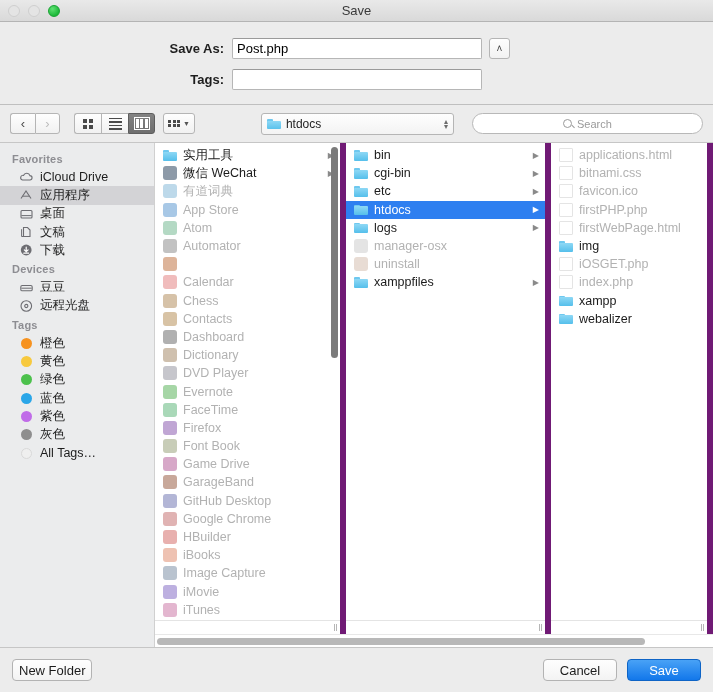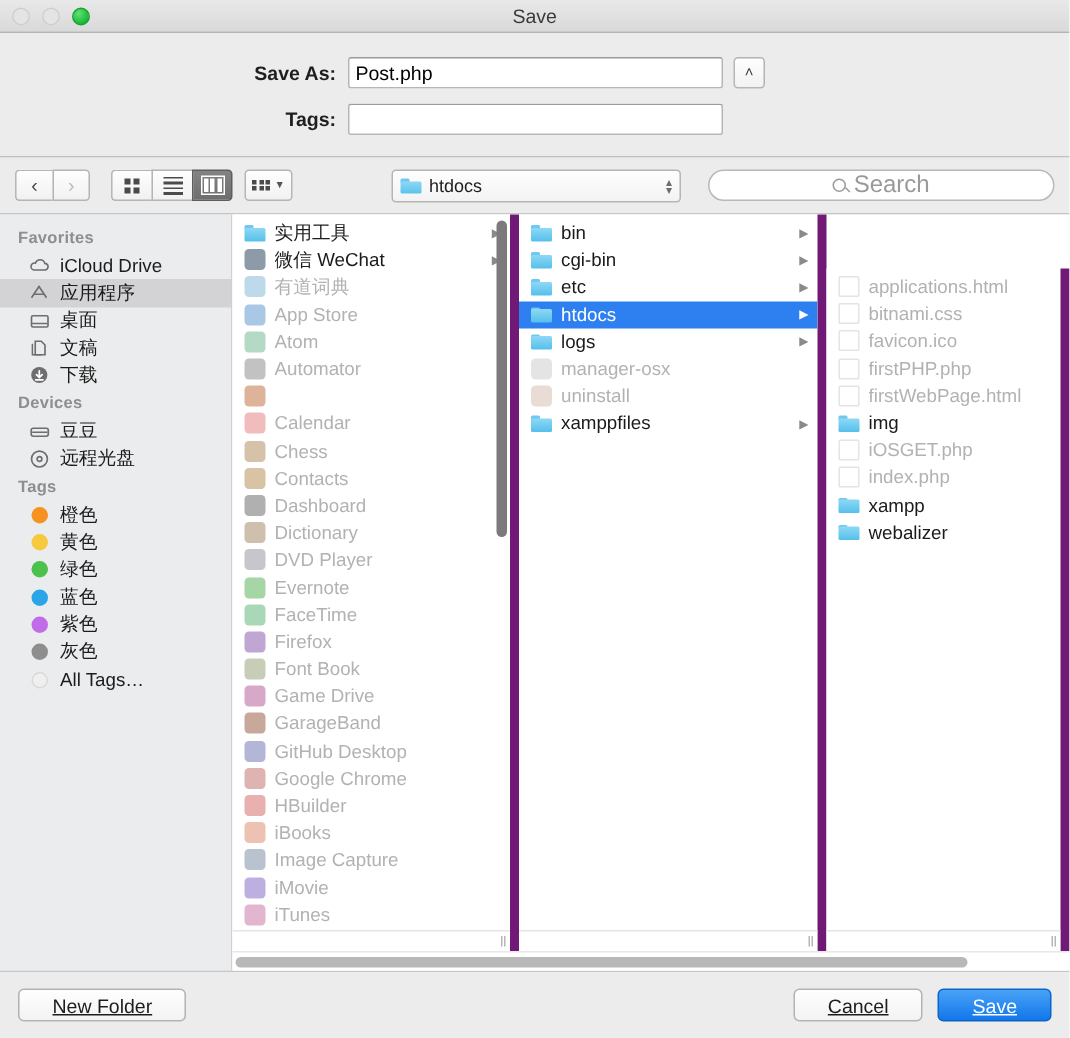--- a/index.html
+++ b/index.html
@@ -113,21 +113,21 @@
   .stepper { display: flex; flex-direction: column; align-items: center; color: #6d6d6d; line-height: 5px; font-size: 8px; }
 
   .search-field {
     flex: 1; height: 21px; background: #fff;
     border: 1px solid #b8b8b8; border-radius: 11px;
     display: flex; align-items: center; justify-content: center; gap: 5px;
     color: #9a9a9a; margin-left: 10px;
   }
   .mag { width: 9px; height: 9px; border: 1.4px solid #9a9a9a; border-radius: 50%; position: relative; }
   .mag::after { content: ''; position: absolute; width: 4px; height: 1.4px; background: #9a9a9a; transform: rotate(45deg); right: -3.5px; bottom: 0px; }
-  .search-ph { font-size: 16px; }
+  .search-ph { font-size: 11px; }
 
   
   .body { flex: 1; display: flex; min-height: 0; border-bottom: 1px solid #c6c6c6; }
 
   
   .sidebar {
     flex: 0 0 155px; background: #ebeced;
     border-right: 1px solid #d0d0d0; overflow: hidden; padding-top: 6px;
   }
   .sb-head { font-size: 11px; font-weight: bold; color: #8d8d92; padding: 4px 0 3px 12px; letter-spacing: .2px; }
@@ -135,21 +135,21 @@
   .sb-item.selected { background: #d3d3d6; }
   .sb-ico { width: 16px; height: 15px; flex: 0 0 16px; display: flex; align-items: center; justify-content: center; color: #6d6d72; }
   .tag-dot { width: 11px; height: 11px; border-radius: 50%; display: block; }
 
   
   .columns { flex: 1; display: flex; flex-direction: column; min-width: 0; background: #fff; }
   .cols-wrap { flex: 1; display: flex; min-height: 0; }
   .col { border-right: 6px solid #701a75; position: relative; overflow: hidden; background: #fff; display: flex; flex-direction: column; }
   .col1 { flex: 0 0 191px; }
   .col2 { flex: 0 0 205px; }
-  .col3 { flex: 1; margin-top: 36px; }
+  .col3 { flex: 1; }
   .col-list { flex: 1; overflow: hidden; padding-top: 3px; }
   .row {
     height: 18.2px; display: flex; align-items: center; gap: 6px;
     padding: 0 6px 0 8px; font-size: 12.5px; color: #1b1b1b; white-space: nowrap;
   }
   .row.dim { color: #b2b2b2; }
   .row.sel { background: #2e7ff0; color: #fff; }
   .row .name { flex: 1; overflow: hidden; text-overflow: ellipsis; }
   .arrow { font-size: 8px; color: #8a8a8a; }
   .row.sel .arrow { color: #fff; }
@@ -175,24 +175,24 @@
   .hscroll-track { flex: 0 0 13px; background: #fff; border-top: 1px solid #e8e8e8; display: flex; align-items: center; padding: 0 2px; }
   .hscroll-thumb { height: 7px; border-radius: 4px; background: #b8b8b8; }
 
   
   .footer {
     flex: 0 0 44px; background: #ececec;
     display: flex; align-items: center; justify-content: space-between;
     padding: 0 12px;
   }
   .btn {
-    height: 22px; padding: 0 22px; border-radius: 4px; font-size: 13px;
+    height: 22px; padding: 0 6px; border-radius: 4px; font-size: 13px;
     display: flex; align-items: center; justify-content: center;
     background: linear-gradient(to bottom, #fefefe, #f3f3f3);
-    border: 1px solid #b3b3b3; color: #1c1c1c; text-decoration: underline;
+    border: 1px solid #b3b3b3; color: #1c1c1c;
   }
   .btn.primary {
     background: linear-gradient(to bottom, #49a2f6, #1277ea);
     border-color: #0e64c6; color: #fff;
   }
   .footer-right { display: flex; gap: 10px; }
   .btn.wide { min-width: 74px; }
 </style>
 </head>
 <body>

